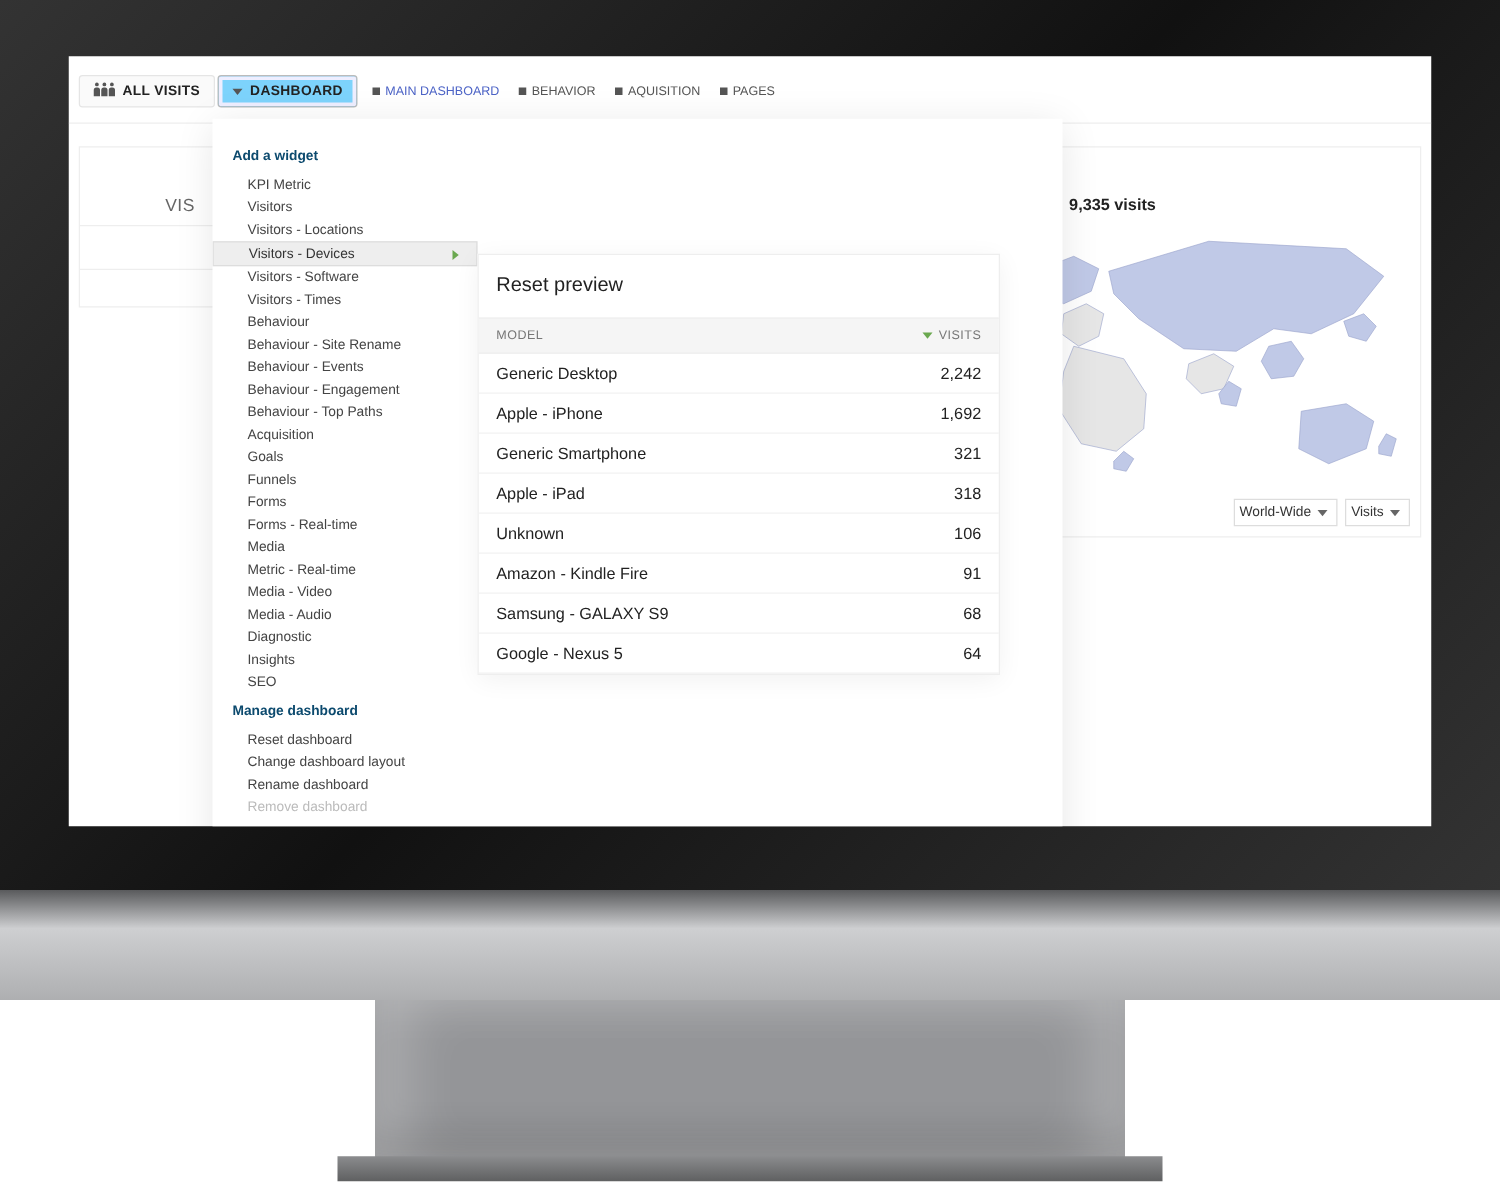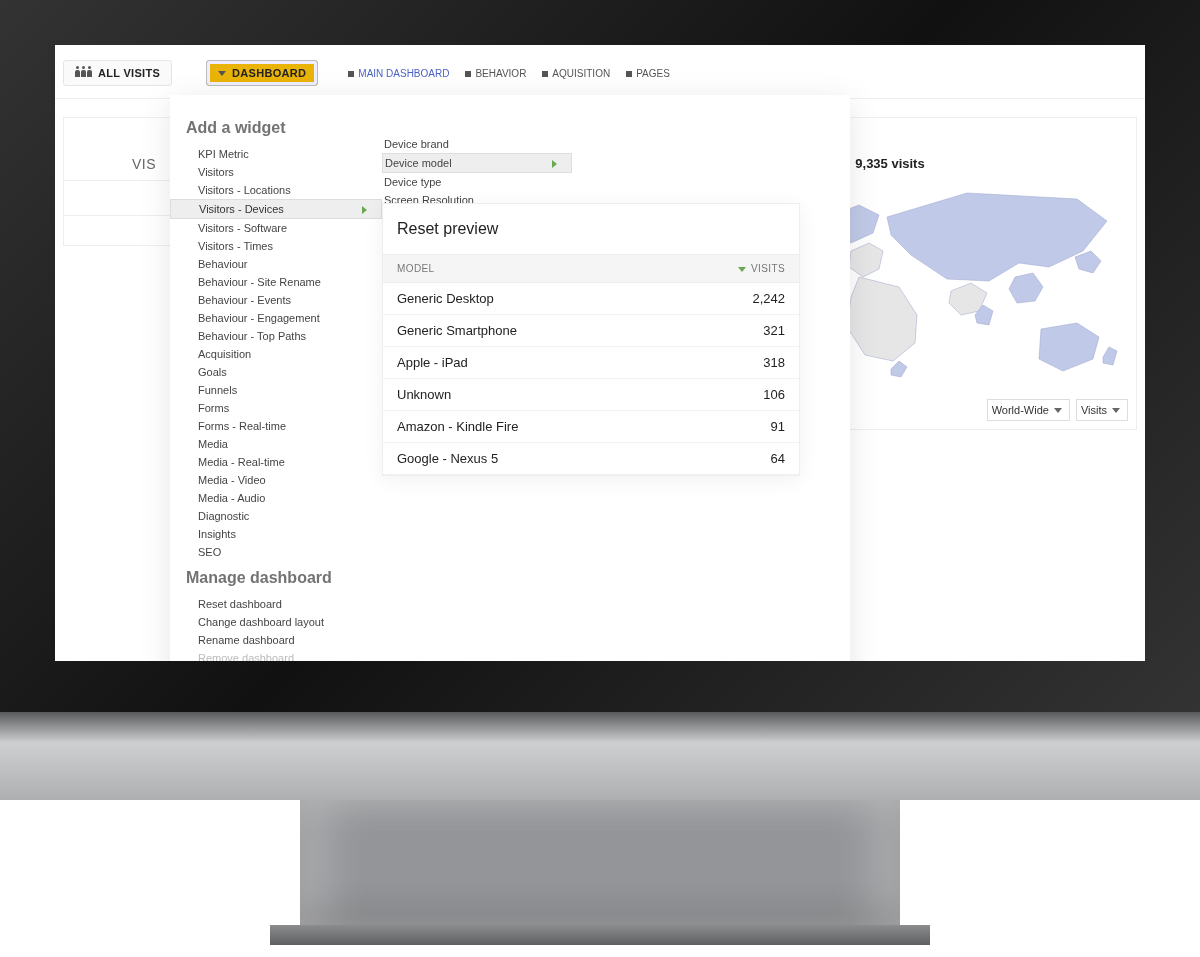--- a/index.html
+++ b/index.html
@@ -4,23 +4,23 @@
 <style>
 html,body{margin:0;padding:0;font-family:-apple-system,BlinkMacSystemFont,"Segoe UI",Arial,sans-serif;background:#fff;}
 .canvas{width:1200px;height:957px;position:relative;overflow:hidden;}
 .monitor{position:absolute;left:0;top:0;width:1200px;height:957px;}
 .bezel{position:absolute;left:0;top:0;width:1200px;height:712px;background:linear-gradient(135deg,#333 0%,#111 50%,#333 100%);}
 .screen{position:absolute;left:55px;top:45px;width:1090px;height:616px;background:#fff;overflow:hidden;}
 .chin{position:absolute;left:0;top:712px;width:1200px;height:88px;background:linear-gradient(180deg,#595A5C 0%,#CECFD1 35%,#AEAFB1 100%);}
 .stand{position:absolute;left:300px;top:800px;width:600px;height:130px;background:#949598;box-shadow:inset 30px 0 40px #fff3,inset -30px 0 40px #fff3,inset 0 -30px 30px -10px #0003;}
 .foot{position:absolute;left:270px;top:925px;width:660px;height:20px;background:linear-gradient(180deg,#8B8C8E,#5F6061);}
 
-.tabs{display:flex;gap:20px;padding:15px 8px 12px;border-bottom:1px solid #eee;align-items:center;text-align:center;}
+.tabs{display:flex;gap:2px;padding:15px 8px 12px;border-bottom:1px solid #eee;align-items:center;text-align:center;}
 .tab{font-size:11px;font-weight:600;letter-spacing:.3px;color:#222;background:#fafafa;border:1px solid #e5e5e5;border-radius:3px;padding:6px 11px;display:flex;align-items:center;gap:6px;cursor:pointer;}
-.tab.active{background:#eab308;border-color:#bbb;box-shadow:0 0 0 3px #eef inset;margin-left:14px;}
+.tab.active{background:#7dd3fc;border-color:#bbb;box-shadow:0 0 0 3px #eef inset;}
 .subtabs{font-size:10px;color:#555;display:flex;gap:16px;align-items:center;padding:0 0 0 10px;}
 .subtab{color:#555;}
 .subtab.on{color:#4c63c6;}
 .sq{width:6px;height:6px;background:#555;display:inline-block;margin-right:4px;}
 .caret{width:0;height:0;border-top:5px solid #555;border-left:4px solid transparent;border-right:4px solid transparent;display:inline-block;}
 
 .visbox{position:absolute;left:8px;top:72px;width:160px;border:1px solid #eee;background:#fff;}
 .visbox .hdr{font-size:14px;color:#666;letter-spacing:.4px;text-align:center;padding:38px 0 8px;border-bottom:1px solid #eee;}
 .visbox .big{font-size:17px;font-weight:600;text-align:right;padding:8px 5px 6px 0;border-bottom:1px solid #eee;}
 .visbox .sm{font-size:13px;text-align:right;padding:8px 5px 6px 0;}
@@ -28,21 +28,21 @@
 .mapcard{position:absolute;right:8px;top:72px;width:476px;height:295px;border:1px solid #eee;background:#fff;padding:8px;}
 .maphdr{font-size:13px;font-weight:600;color:#222;text-align:center;padding:30px 0 10px;}
 .map{width:100%;height:200px;}
 .mapsel{position:absolute;bottom:8px;right:8px;display:flex;gap:6px;}
 .sel{font-size:11px;border:1px solid #ddd;padding:4px 20px 4px 4px;position:relative;color:#333;background:#fff;cursor:pointer;}
 .sel::after{content:"";position:absolute;right:7px;top:8px;width:0;height:0;border-top:5px solid #666;border-left:4px solid transparent;border-right:4px solid transparent;}
 
 .ddpanel{position:absolute;left:115px;top:50px;width:680px;height:610px;background:#fff;box-shadow:0 6px 30px rgba(0,0,0,.1);padding:16px 0 0 0;overflow:hidden;}
 .ddpanel .col1{position:absolute;left:0;top:16px;width:212px;}
 .ddpanel .col2{position:absolute;left:212px;top:16px;width:190px;}
-.ddpanel h4{font-size:16px;font-weight:700;margin:0;padding:8px 16px;color:#737373;}
+.ddpanel h4{font-size:11px;font-weight:700;margin:0;padding:8px 16px;color:#0c4a6e;}
 .menu{font-size:11px;color:#444;}
 .menu .mi{padding:3px 16px 3px 28px;cursor:pointer;position:relative;}
 .menu .mi.sel{background:#eeeeee;}
 .menu .mi.hasub.sel::after{content:"";position:absolute;right:10px;top:6px;width:0;height:0;border-left:5px solid #6aa84f;border-top:4px solid transparent;border-bottom:4px solid transparent;}
 .menu .mi.dim{color:#bbb;}
 .sub .si{font-size:11px;padding:3px 10px 3px 2px;color:#444;cursor:pointer;position:relative;}
 .sub .si.sel{background:#eeeeee;}
 .sub .si.sel::after{content:"";position:absolute;right:10px;top:6px;width:0;height:0;border-left:5px solid #6aa84f;border-top:4px solid transparent;border-bottom:4px solid transparent;}
 
 .preview{position:absolute;left:212px;top:108px;width:416px;border:1px solid #eee;background:#fff;box-shadow:0 4px 20px rgba(0,0,0,.06);}
@@ -131,70 +131,72 @@
          <div class="mi">Behaviour - Site Rename</div>
          <div class="mi">Behaviour - Events</div>
          <div class="mi">Behaviour - Engagement</div>
          <div class="mi">Behaviour - Top Paths</div>
          <div class="mi">Acquisition</div>
          <div class="mi">Goals</div>
          <div class="mi">Funnels</div>
          <div class="mi">Forms</div>
          <div class="mi">Forms - Real-time</div>
          <div class="mi">Media</div>
-         <div class="mi">Media - Real-time</div>
+         <div class="mi">Metric - Real-time</div>
          <div class="mi">Media - Video</div>
          <div class="mi">Media - Audio</div>
          <div class="mi">Diagnostic</div>
          <div class="mi">Insights</div>
          <div class="mi">SEO</div>
        </div>
        <h4>Manage dashboard</h4>
        <div class="menu">
          <div class="mi">Reset dashboard</div>
          <div class="mi">Change dashboard layout</div>
          <div class="mi">Rename dashboard</div>
          <div class="mi dim">Remove dashboard</div>
        </div>
        <h4>Create new dashboard</h4>
      </div>
 
-     <div class="col2 sub" style="top:40px;">
-       <div class="si">Device brand</div>
-       <div class="si sel">Device model</div>
-       <div class="si">Device type</div>
-       <div class="si">Screen Resolution</div>
-     </div>
 
      <div class="preview">
        <h3>Reset preview</h3>
        <div class="thead">
          <span>MODEL</span>
          <span class="sort">VISITS</span>
        </div>
        <div id="previewRows">
               <div class="trow">
                 <span>Generic Desktop</span>
                 <span>2,242</span>
               </div>
               <div class="trow">
+                <span>Apple - iPhone</span>
+                <span>1,692</span>
+              </div>
+              <div class="trow">
                 <span>Generic Smartphone</span>
                 <span>321</span>
               </div>
               <div class="trow">
                 <span>Apple - iPad</span>
                 <span>318</span>
               </div>
               <div class="trow">
                 <span>Unknown</span>
                 <span>106</span>
               </div>
               <div class="trow">
                 <span>Amazon - Kindle Fire</span>
                 <span>91</span>
+              </div>
+              <div class="trow">
+                <span>Samsung - GALAXY S9</span>
+                <span>68</span>
               </div>
               <div class="trow">
                 <span>Google - Nexus 5</span>
                 <span>64</span>
               </div>
             </div>
      </div>
    </div>
 
   </div>

